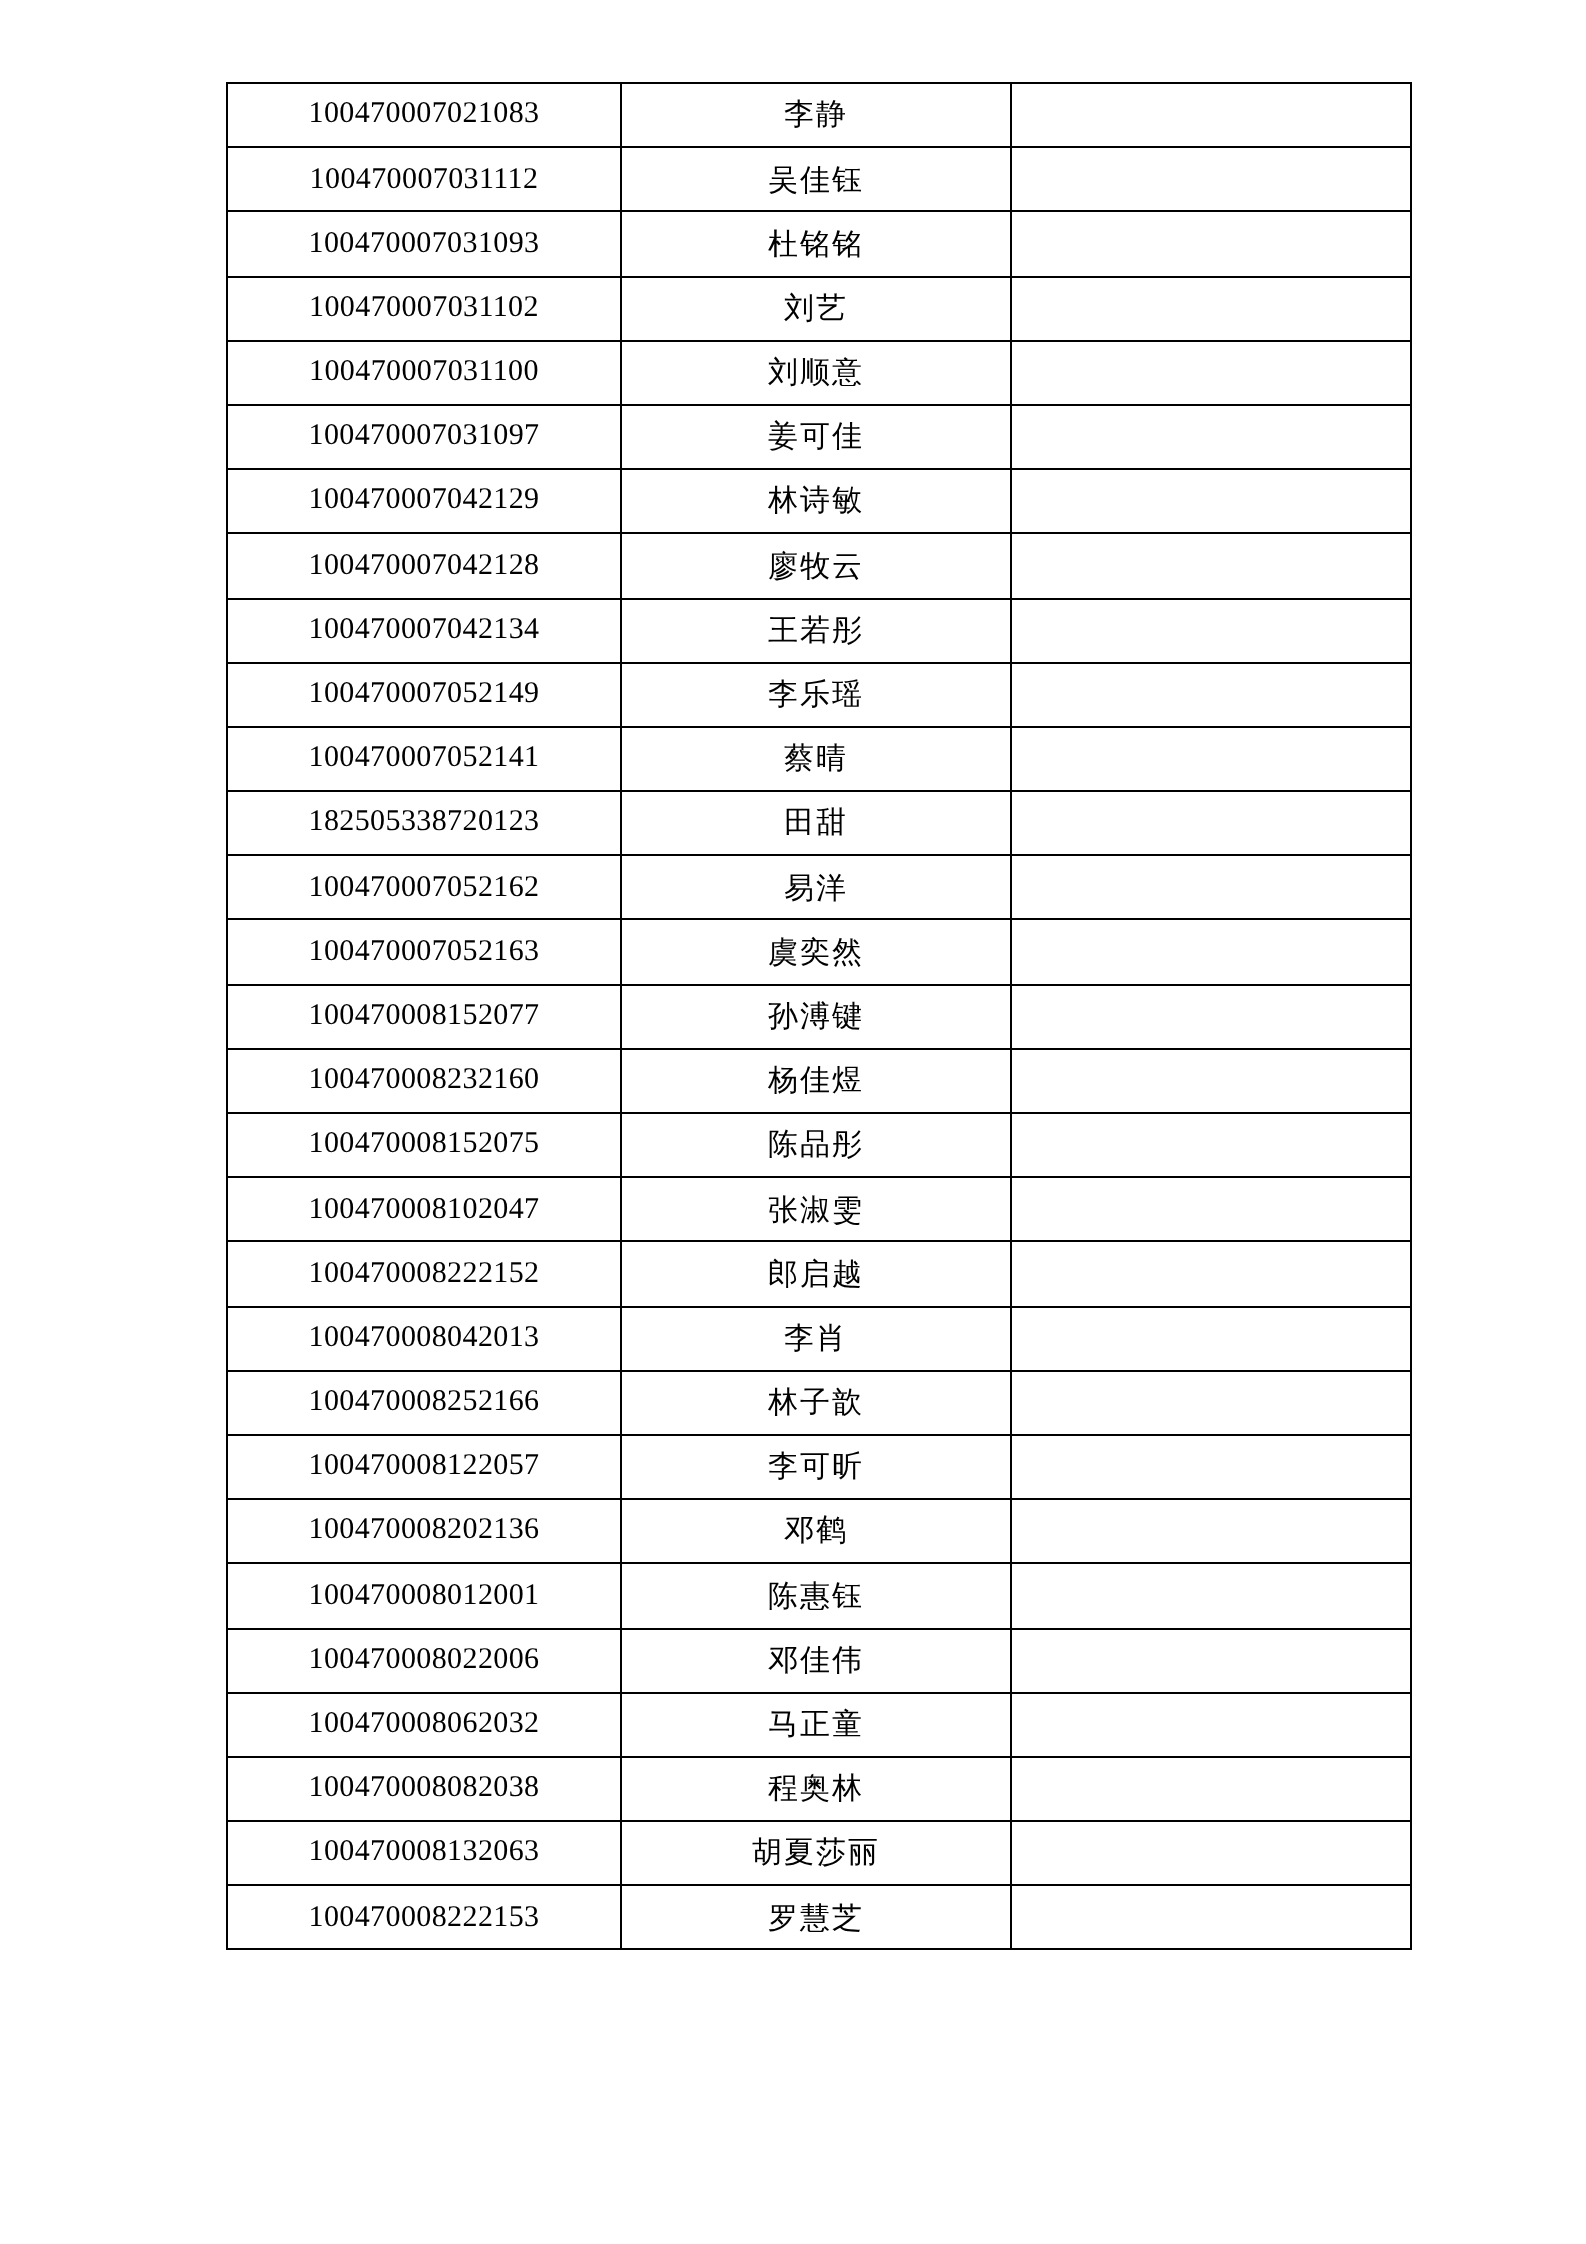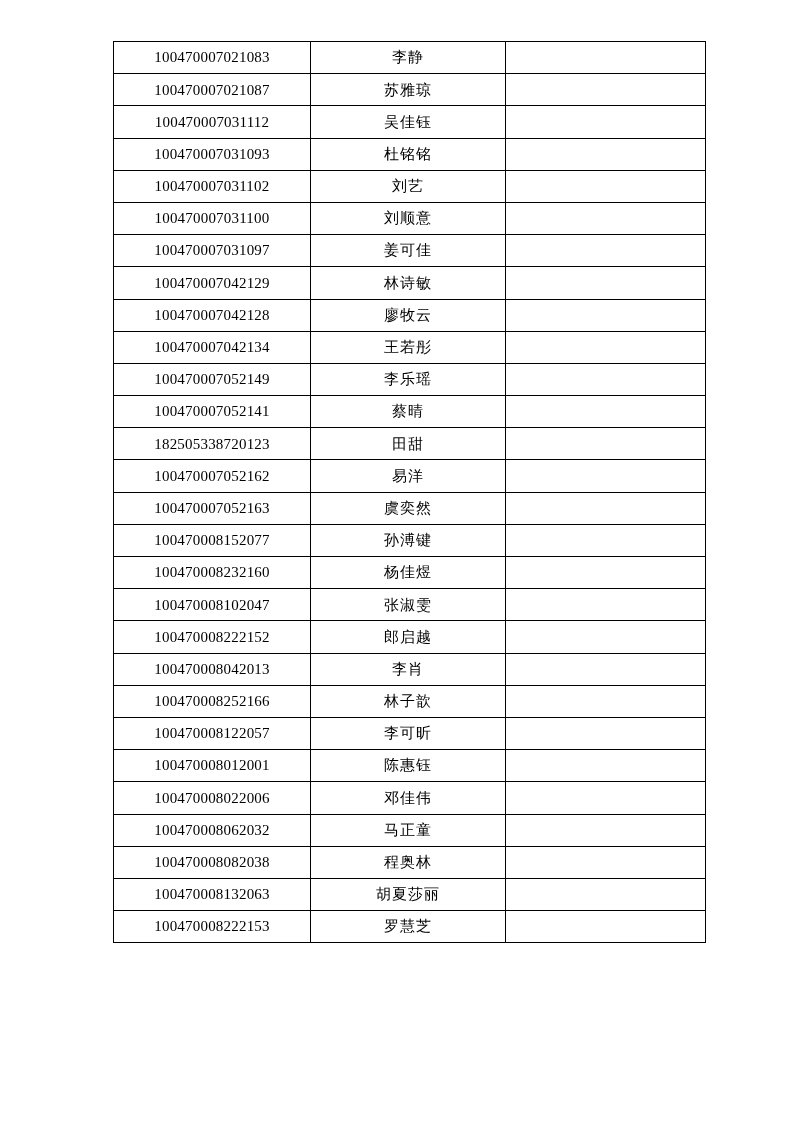--- a/index.html
+++ b/index.html
@@ -64,25 +64,20 @@
 <div class="page">
   <div class="table-wrap">
     <table class="roster">
       <tbody id="roster-body">
           <tr>
             <td class="col-id">100470007021083</td>
             <td class="col-name">李静</td>
             <td class="col-blank"></td>
           </tr>
           <tr>
-            <td class="col-id">100470007021087</td>
-            <td class="col-name">苏雅琼</td>
-            <td class="col-blank"></td>
-          </tr>
-          <tr>
             <td class="col-id">100470007031112</td>
             <td class="col-name">吴佳钰</td>
             <td class="col-blank"></td>
           </tr>
           <tr>
             <td class="col-id">100470007031093</td>
             <td class="col-name">杜铭铭</td>
             <td class="col-blank"></td>
           </tr>
           <tr>
@@ -144,20 +139,25 @@
             <td class="col-id">100470008152077</td>
             <td class="col-name">孙溥键</td>
             <td class="col-blank"></td>
           </tr>
           <tr>
             <td class="col-id">100470008232160</td>
             <td class="col-name">杨佳煜</td>
             <td class="col-blank"></td>
           </tr>
           <tr>
+            <td class="col-id">100470008152075</td>
+            <td class="col-name">陈品彤</td>
+            <td class="col-blank"></td>
+          </tr>
+          <tr>
             <td class="col-id">100470008102047</td>
             <td class="col-name">张淑雯</td>
             <td class="col-blank"></td>
           </tr>
           <tr>
             <td class="col-id">100470008222152</td>
             <td class="col-name">郎启越</td>
             <td class="col-blank"></td>
           </tr>
           <tr>
@@ -166,20 +166,25 @@
             <td class="col-blank"></td>
           </tr>
           <tr>
             <td class="col-id">100470008252166</td>
             <td class="col-name">林子歆</td>
             <td class="col-blank"></td>
           </tr>
           <tr>
             <td class="col-id">100470008122057</td>
             <td class="col-name">李可昕</td>
+            <td class="col-blank"></td>
+          </tr>
+          <tr>
+            <td class="col-id">100470008202136</td>
+            <td class="col-name">邓鹤</td>
             <td class="col-blank"></td>
           </tr>
           <tr>
             <td class="col-id">100470008012001</td>
             <td class="col-name">陈惠钰</td>
             <td class="col-blank"></td>
           </tr>
           <tr>
             <td class="col-id">100470008022006</td>
             <td class="col-name">邓佳伟</td>

